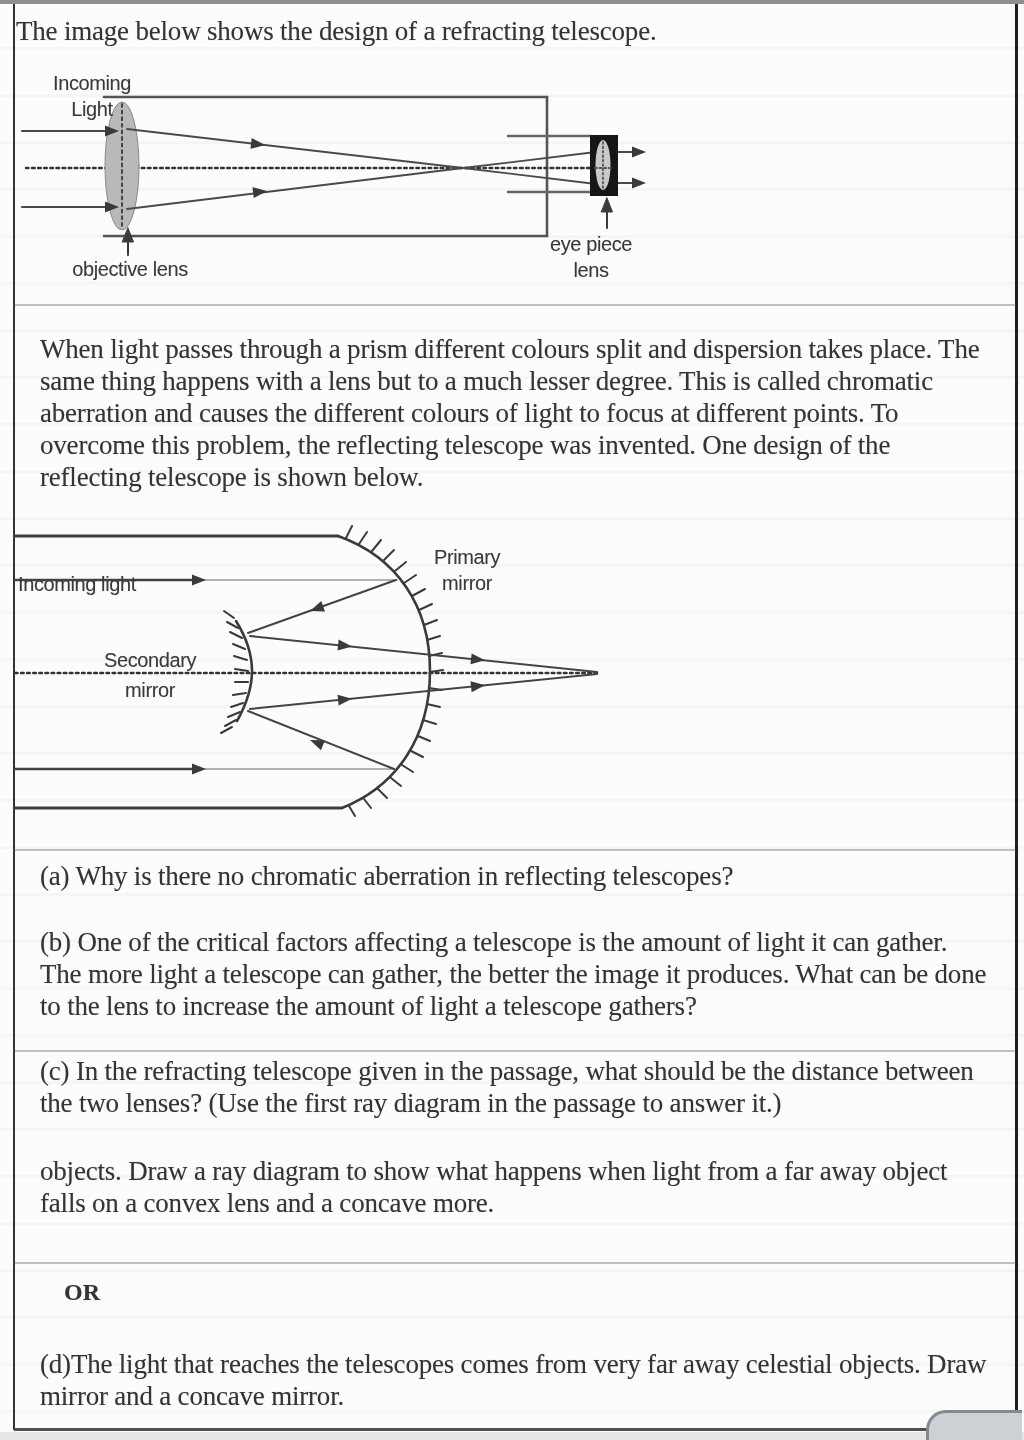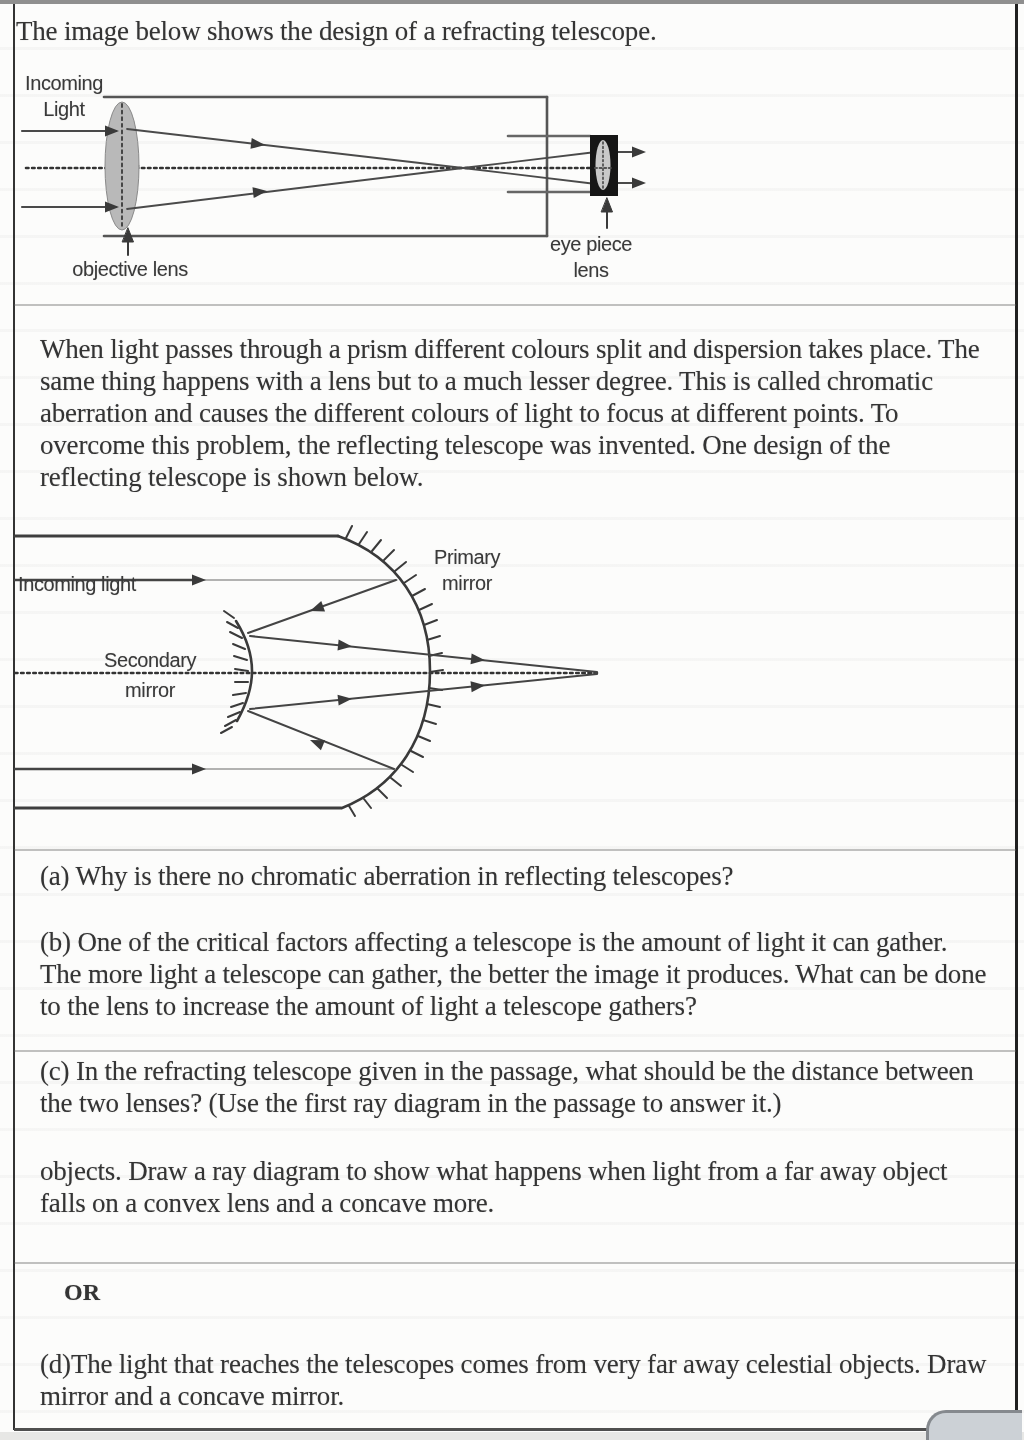--- a/index.html
+++ b/index.html
@@ -175,21 +175,21 @@
         <use href="#ah" transform="translate(310,611) rotate(160)"></use>
         <use href="#ah" transform="translate(310,740) rotate(-158)"></use>
         <use href="#ah" transform="translate(352,646.5) rotate(5.9)"></use>
         <use href="#ah" transform="translate(485,660.3) rotate(5.9)"></use>
         <use href="#ah" transform="translate(352,698.7) rotate(-5.8)"></use>
         <use href="#ah" transform="translate(485,685.3) rotate(-5.8)"></use>
       </g>
     </g>
   </svg>
 
-  <div class="dlabel" style="left:14px;top:70px;width:100px;">
+  <div class="dlabel" style="left:14px;top:70px;width:100px;padding-left:28px;">
     <div>Incoming</div>
     <div>Light</div>
   </div>
   <div class="dlabel" style="left:40px;top:256px;width:180px;">objective lens</div>
   <div class="dlabel" style="left:532px;top:231px;width:118px;">
     <div>eye piece</div>
     <div>lens</div>
   </div>
 
   <div class="dlabel left" style="left:18px;top:547px;width:140px;">Incoming light</div>

